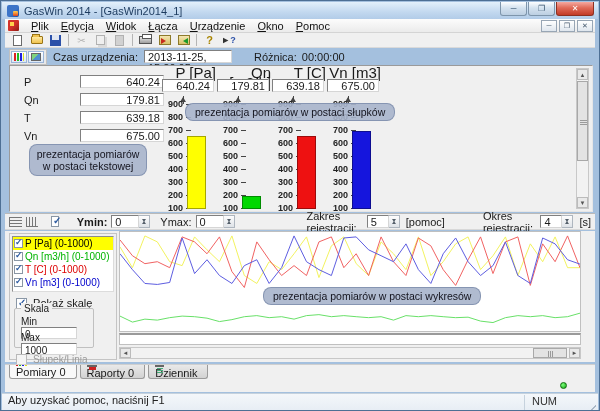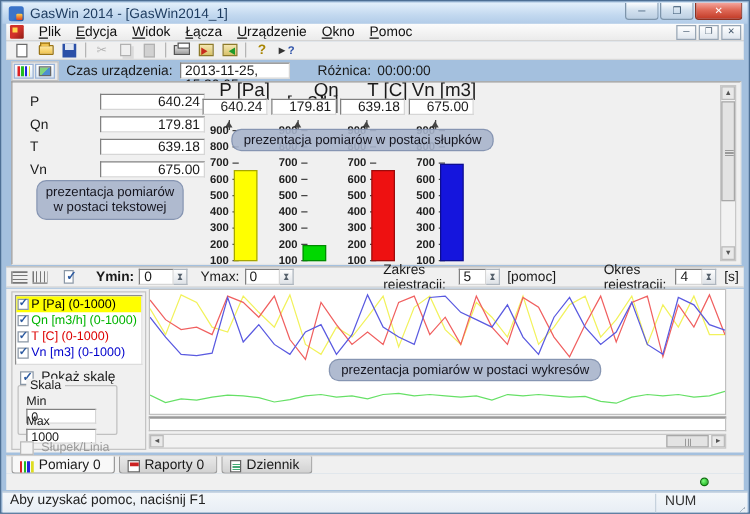--- a/index.html
+++ b/index.html
@@ -139,22 +139,22 @@
   .plot svg { position:absolute; left:0; top:0; width:100%; height:100%; }
   .axisstrip { position:absolute; left:0; top:102px; right:0; height:12px; background:#fff; border:1px solid #c0c0c0; border-top:2px solid #9a9a9a; }
   .hsb { position:absolute; left:0; right:0; bottom:1px; height:12px; background:#f2f2f2; border:1px solid #c8c8c8; }
   .hsb .sb-arr { position:absolute; top:0; width:11px; height:10px; background:#e9e9e9; border:1px solid #bbb; font-size:6px; line-height:9px; text-align:center; color:#555; }
   .hsb .thumb { position:absolute; top:0; right:13px; width:34px; height:10px; background:#e3e3e3; border:1px solid #a8a8a8; }
   .hsb .thumb::after { content:""; position:absolute; top:2px; left:14px; width:6px; height:6px;
     background:repeating-linear-gradient(90deg,#9a9a9a 0 1px,transparent 1px 2px); }
 
   
   .tabsrow { position:absolute; left:4px; right:4px; top:363px; height:15px; background:#f0f0f0; display:flex; align-items:stretch; padding-left:4px; border-top:1px solid #cfcfcf; }
-  .tab { display:flex; align-items:flex-end; padding:0 10px 0 6px; margin-right:3px; border:1px solid #9a9a9a; border-top:none;
-    border-radius:0 0 3px 3px; background:linear-gradient(#e9e9e9,#d2d2d2); font-size:11px; }
+  .tab { display:flex; align-items:flex-start; padding:0 10px 0 6px; margin-right:3px; border:1px solid #9a9a9a; border-top:none;
+    border-radius:0 0 3px 3px; background:linear-gradient(#e9e9e9,#d2d2d2); font-size:11px;flex-direction:column; }
   .tab.active { background:#f8f8f8; }
   .tab .ticon { margin-right:4px; }
   .i-tabbars { width:11px; height:9px; background:linear-gradient(90deg,#d22 0 2px,transparent 2px 3px,#2b2 3px 5px,transparent 5px 6px,#22d 6px 8px,transparent 8px 9px,#dd2 9px 11px); }
   .i-tabrep { width:10px; height:10px; background:#fff; border:1px solid #666; position:relative; }
   .i-tabrep::after { content:""; position:absolute; left:1px; top:1px; width:7px; height:3px; background:#c22; }
   .i-tabjrn { width:9px; height:10px; background:#fff; border:1px solid #666; position:relative; }
   .i-tabjrn::after { content:""; position:absolute; left:1px; top:2px; width:6px; height:5px;
     background:repeating-linear-gradient(#4a7 0 1px,transparent 1px 2px); }
   .inforow { position:absolute; left:4px; right:4px; top:378px; height:13px; background:#f0f0f0; display:flex; align-items:center; }
   .inforow .txt { font-weight:bold; margin-left:4px; color:#111; }

